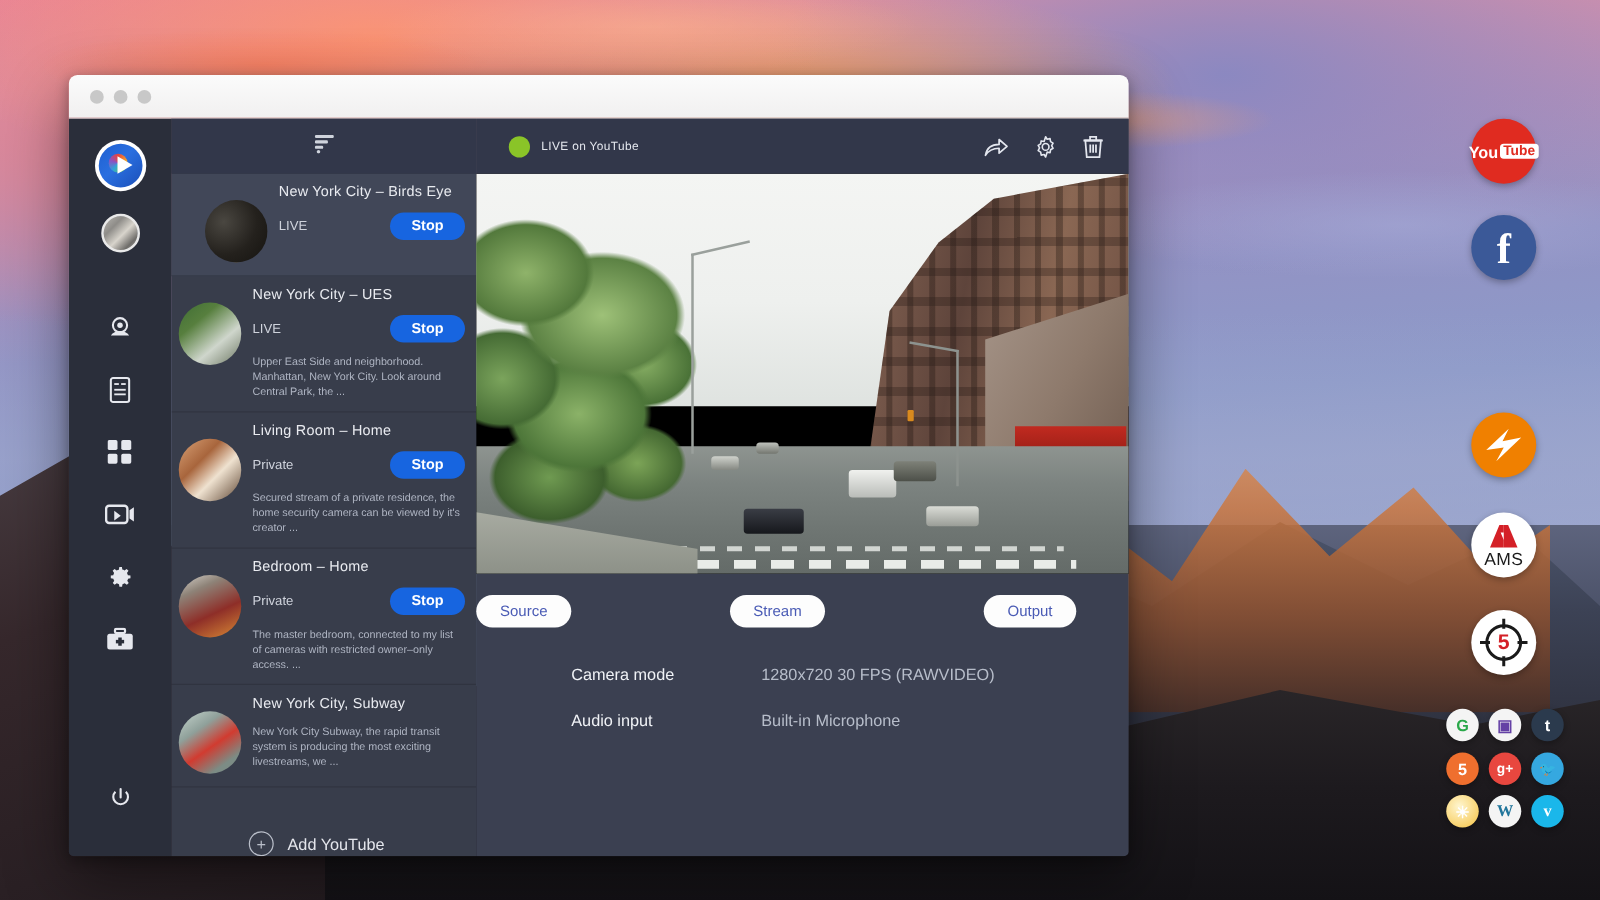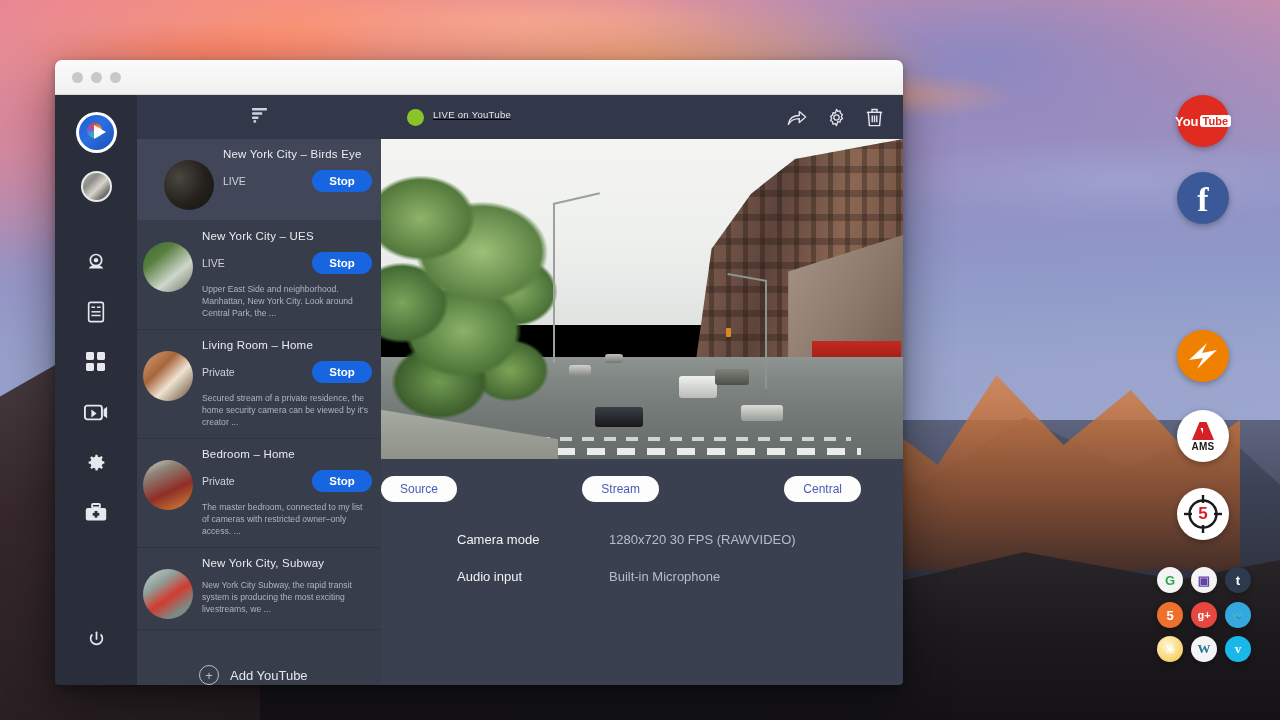--- a/index.html
+++ b/index.html
@@ -158,21 +158,21 @@
     font-size: 13px; line-height: 1;
   }
   .add-label { color: #e4e6ec; font-size: 13px; }
 
   
   .stage { flex: 1; background: #3b4051; display: flex; flex-direction: column; }
   .stage-topbar {
     height: 44px; background: #32374a; display: flex; align-items: center;
     padding: 0 20px 0 26px;
   }
-  .live-pill { display: flex; align-items: flex-start; gap: 9px; text-decoration: underline; }
+  .live-pill { display: flex; align-items: center; gap: 9px; }
   .live-dot { width: 17px; height: 17px; border-radius: 50%; background: #8ac428; }
   .live-text { color: #e4e7ee; font-size: 9.5px; letter-spacing: .3px; }
   .topbar-spacer { flex: 1; }
   .tb-icons { display: flex; gap: 20px; align-items: center; }
   .tb-icon { cursor: pointer; display: flex; }
   .tb-icon svg { stroke: #e3e6ee; fill: none; stroke-width: 1.5; }
 
   
   .video-wrap { height: 320px; position: relative; overflow: hidden; background: #000; }
   .vid-sky { position:absolute; left:0; top:0; width:100%; height:58%;
@@ -485,21 +485,21 @@
         <div class="car car2"></div>
         <div class="car car3"></div>
         <div class="car car4"></div>
         <div class="car car5"></div>
         <div class="car car6"></div>
       </div>
 
       <div class="pill-row">
         <button class="pill">Source</button>
         <button class="pill">Stream</button>
-        <button class="pill">Central</button>
+        <button class="pill">Output</button>
       </div>
 
       <div class="info-table">
         <div class="info-row">
           <span class="info-label">Camera mode</span>
           <span class="info-value">1280x720 30 FPS (RAWVIDEO)</span>
         </div>
         <div class="info-row">
           <span class="info-label">Audio input</span>
           <span class="info-value">Built-in Microphone</span>
@@ -523,21 +523,21 @@
   <svg width="40" height="34" viewBox="0 0 40 34">
     <path d="M6 21 L24 4 L19 14 L34 11 L14 30 L20 19 Z" fill="#fff"></path>
   </svg>
 </div>
 
 <div class="dock-icon big" style="left:1177px;top:410px;background:#fff;flex-direction:column;gap:0">
   <svg width="26" height="22" viewBox="0 0 26 22">
     <path d="M2 20 L9.5 2 L13 2 L13 8 L10.5 8 L13 14 L13 20 Z" fill="#d42027"></path>
     <path d="M24 20 L16.5 2 L13 2 L13 20 Z" fill="#d42027"></path>
   </svg>
-  <span style="color:#1a1a1a;font-size:10px;font-weight:bold;letter-spacing:.3px;line-height:1">AMS</span>
+  <span style="color:#1a1a1a;font-size:14px;font-weight:normal;letter-spacing:.3px;line-height:1">AMS</span>
 </div>
 
 <div class="dock-icon big" style="left:1177px;top:488px;background:#fff">
   <svg width="44" height="44" viewBox="0 0 44 44">
     <circle cx="22" cy="22" r="13.5" fill="none" stroke="#1a1a1a" stroke-width="2.4"></circle>
     <line x1="22" y1="3" x2="22" y2="11" stroke="#1a1a1a" stroke-width="2.4"></line>
     <line x1="22" y1="33" x2="22" y2="41" stroke="#1a1a1a" stroke-width="2.4"></line>
     <line x1="3" y1="22" x2="11" y2="22" stroke="#1a1a1a" stroke-width="2.4"></line>
     <line x1="33" y1="22" x2="41" y2="22" stroke="#1a1a1a" stroke-width="2.4"></line>
   </svg>

